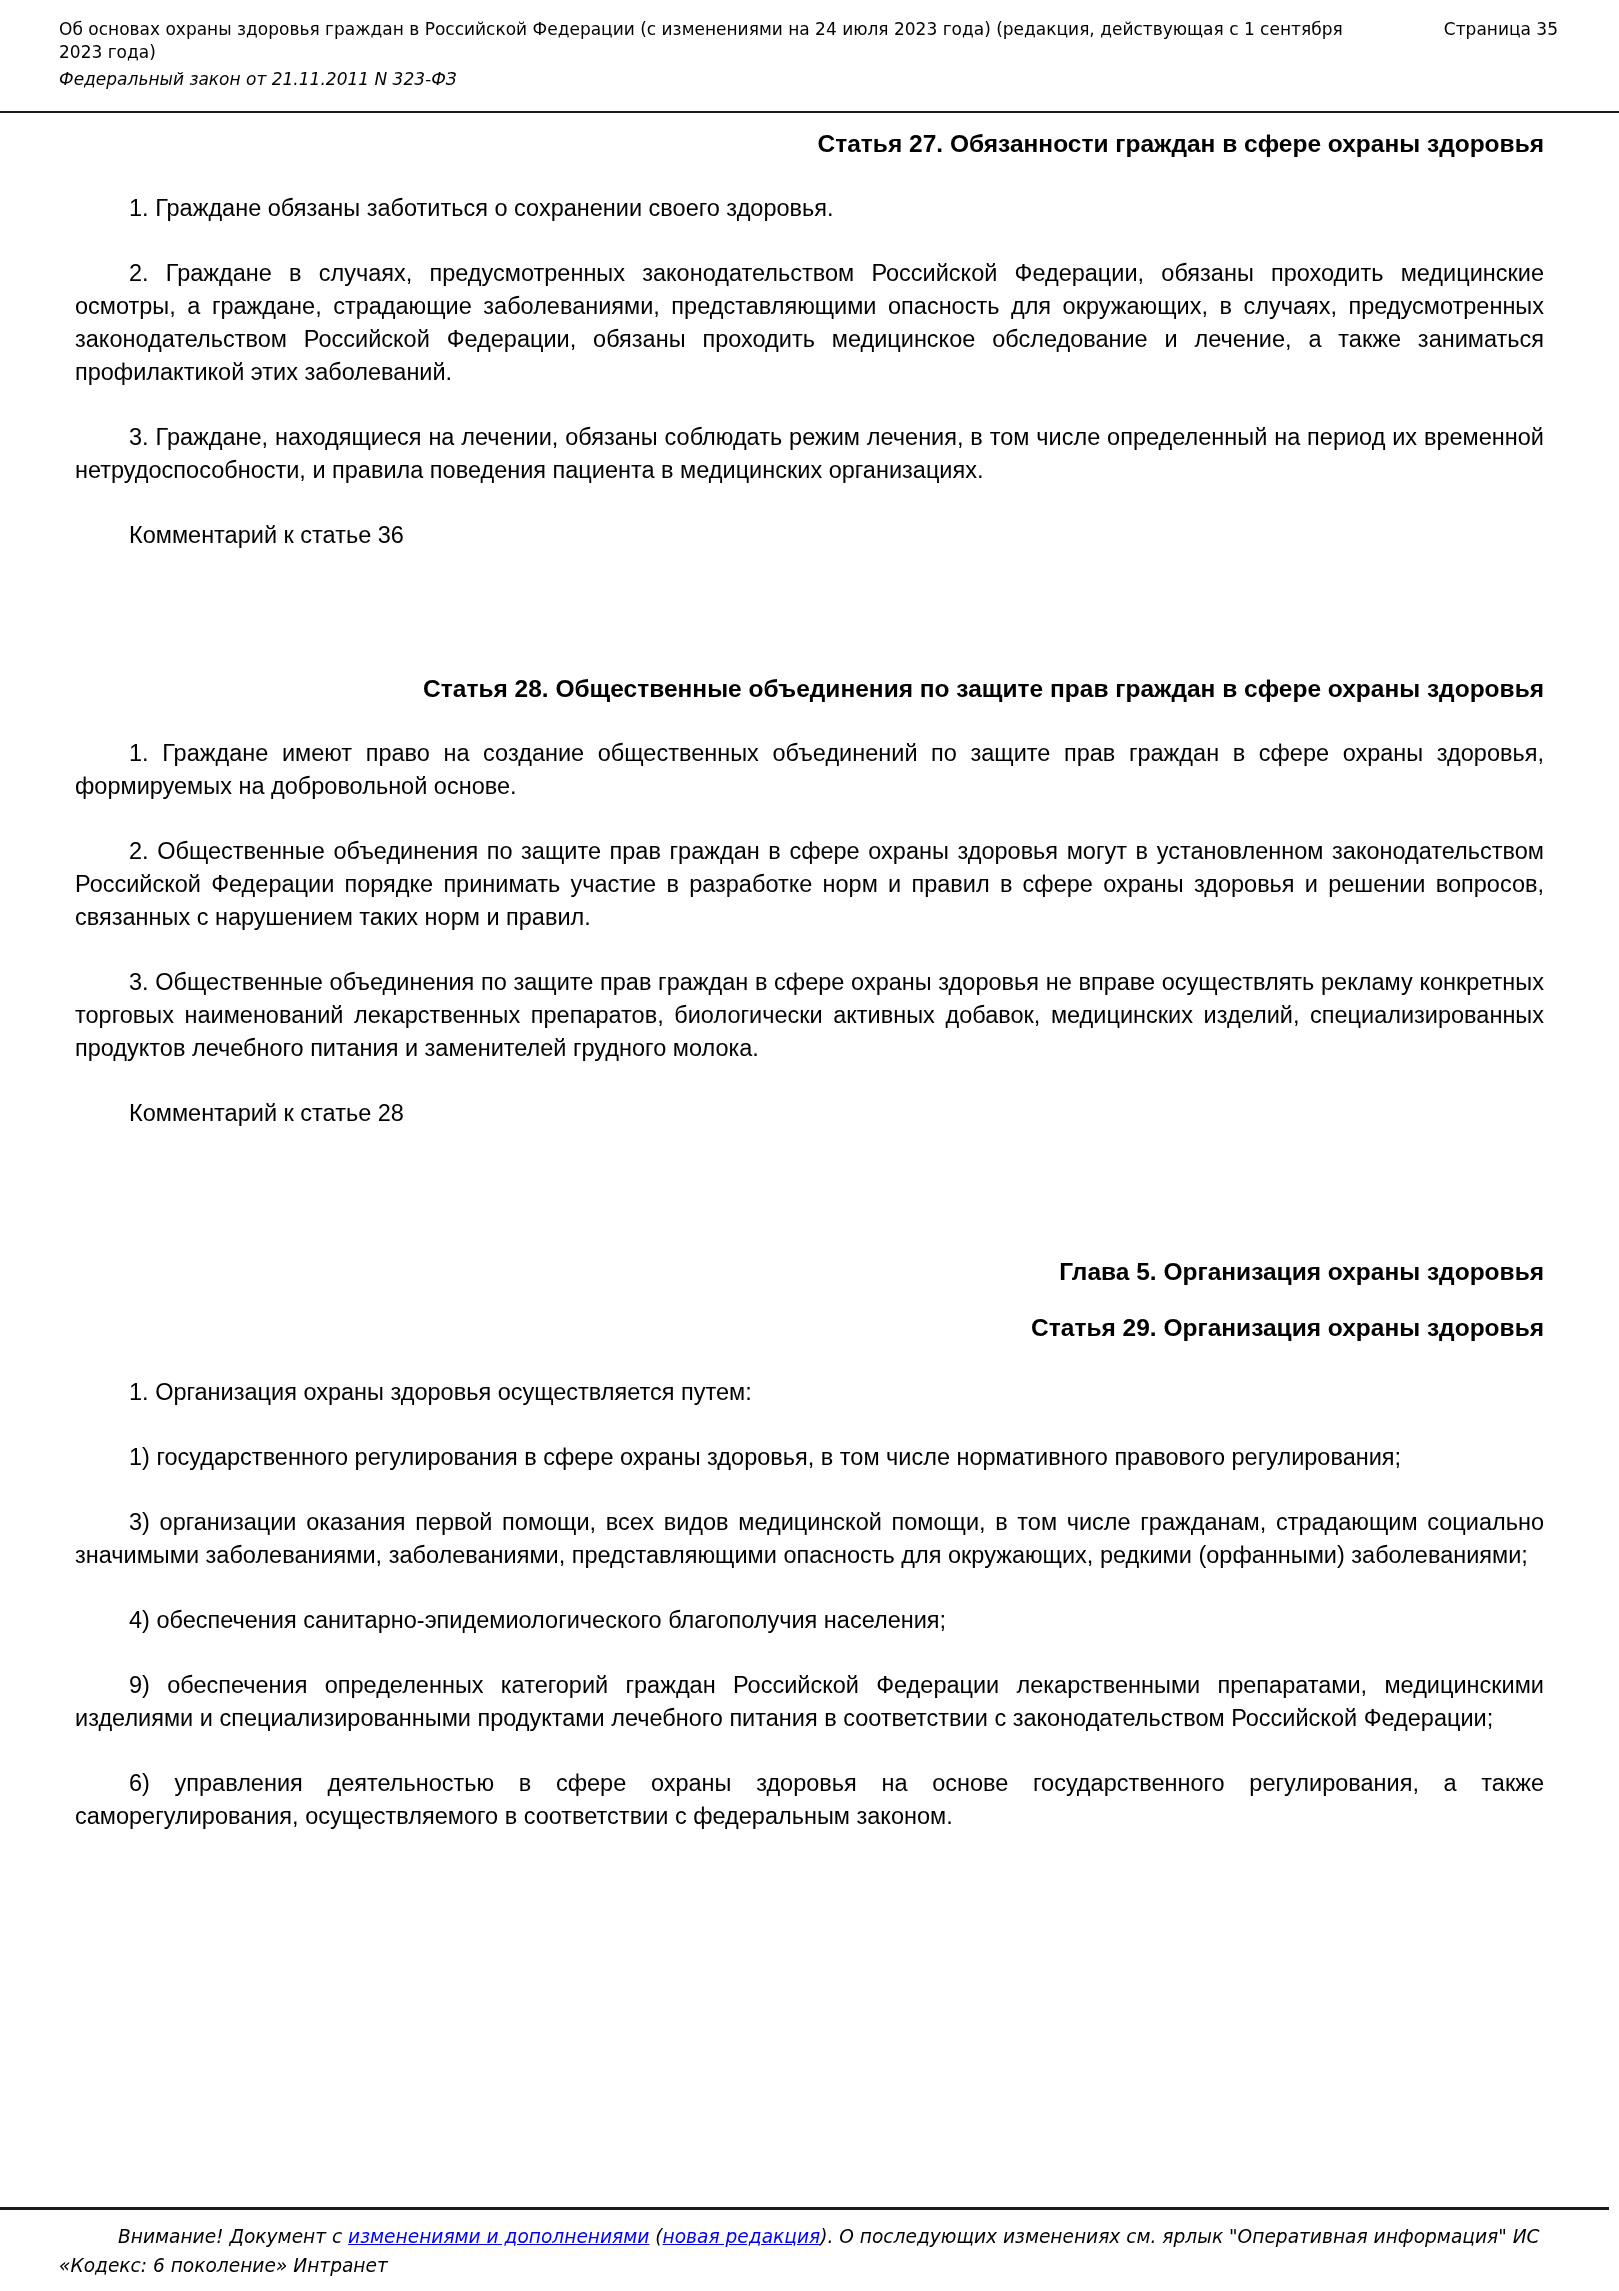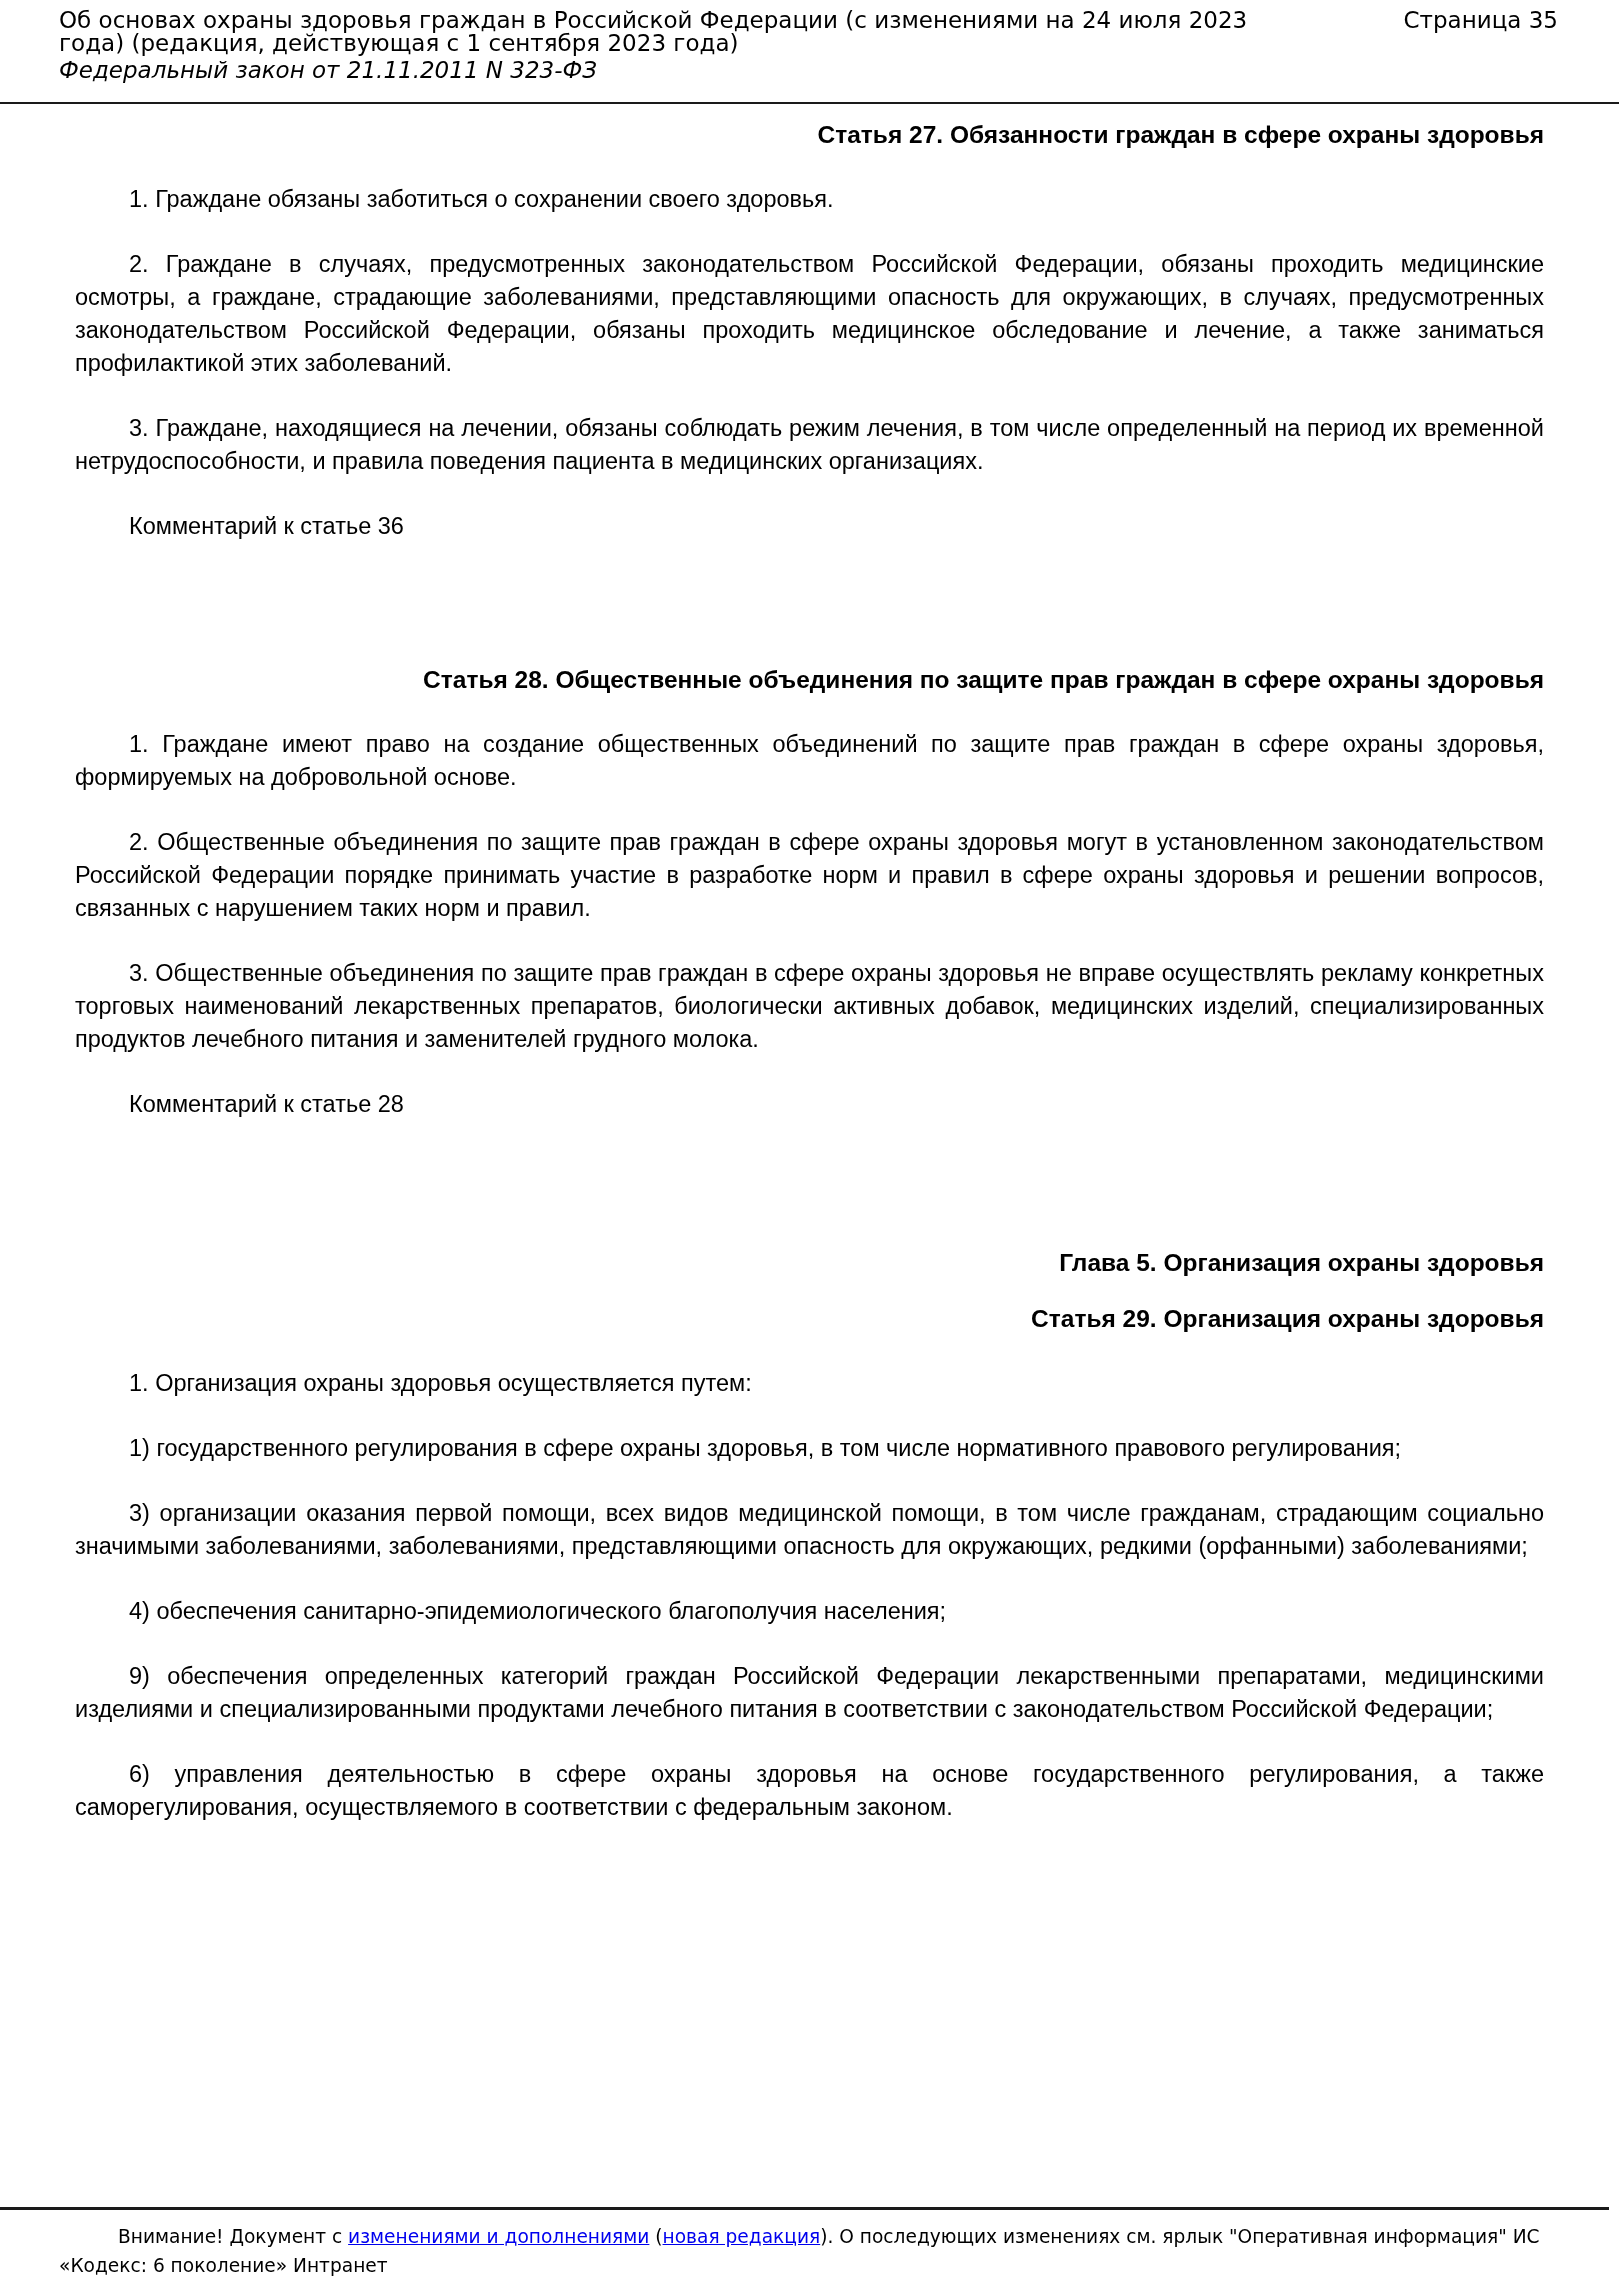--- a/index.html
+++ b/index.html
@@ -15,23 +15,23 @@
     background: #ffffff;
     color: #000000;
     box-sizing: border-box;
     overflow: hidden;
   }
 
   
   .page-header {
     display: flex;
     align-items: flex-start;
-    padding: 9px 61px 0 59px;
+    padding: 18px 61px 0 59px;
     font-family: "DejaVu Sans", sans-serif;
-    font-size: 23px;
+    font-size: 17px;
     line-height: 22.5px;
     text-align: left;
   }
   .header-text { flex: 1 1 auto; max-width: 1304px; }
   .doc-title { margin: 0; }
   .doc-subtitle { margin: 4.9px 0 0 0; font-style: italic; }
   .page-number { margin-left: 93px; white-space: nowrap; }
 
   .rule { border: none; height: 0; }
   .rule-top {
@@ -62,20 +62,21 @@
     text-indent: 54px;
   }
   .spacer { height: 69px; }
 
   
   .page-footer {
     position: absolute;
     left: 0;
     right: 10px;
     bottom: 0;
+    font-style: italic;
   }
   .rule-bottom { border-top: 3.9px solid #1a1a1a; }
   .footer-text {
     margin: 12.7px 59px 11.8px 59px;
     font-family: "DejaVu Sans", sans-serif;
     font-size: 18.6px;
     line-height: 29px;
     text-indent: 59px;
     text-align: left;
   }

